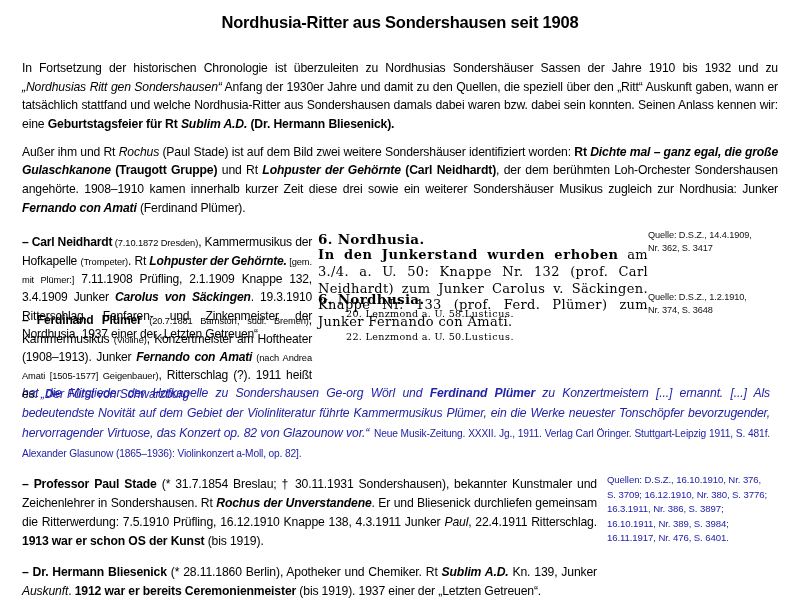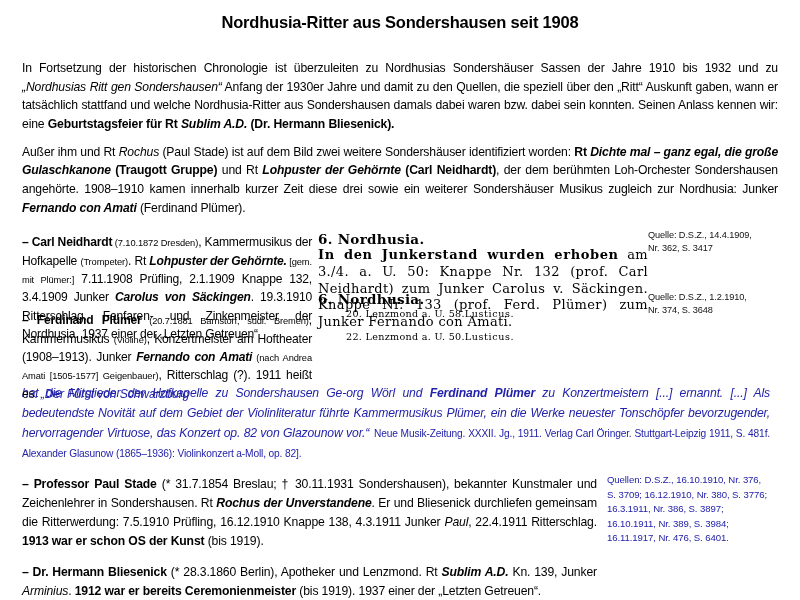--- a/index.html
+++ b/index.html
@@ -222,21 +222,21 @@
       <div>Nr. 374, S. 3648</div>
     </div>
   </div>
 
   <div class="quote-wrap" style="margin-top:-10px;">
     <span class="quote-blue">hat die Mitglieder der Hofkapelle zu Sondershausen  Ge-org Wörl und </span><span class="quote-blue bi">Ferdinand Plümer</span><span class="quote-blue"> zu Konzertmeistern [...] ernannt. [...] </span><span class="quote-blue">Als bedeutendste Novität auf dem Gebiet der Violinliteratur führte Kammermusikus Plümer, ein die Werke neuester Tonschöpfer bevorzugender, hervorragender Virtuose, das Konzert op. 82 von Glazounow vor.“</span> <span class="quote-src">Neue Musik-Zeitung. XXXII. Jg., 1911. Verlag Carl Öringer. Stuttgart-Leipzig 1911, S. 481f. Alexander Glasunow (1865–1936): Violinkonzert a-Moll, op. 82].</span>
   </div>
 
   <div class="block block-narrow" style="margin-top:14px;"><b>– </b><b>Professor Paul Stade</b><span> (* 31.7.1854 Breslau; † 30.11.1931 Sondershausen)</span><span>, bekannter Kunstmaler und Zeichenlehrer in Sondershausen. Rt </span><span class="bi">Rochus der Unverstandene</span><span>. Er und Bliesenick durchliefen gemeinsam die Ritterwerdung: 7.5.1910 Prüfling, 16.12.1910 Knappe 138, 4.3.1911 Junker </span><i>Paul</i><span>, 22.4.1911 Ritterschlag. </span><b>1913 war er schon OS der Kunst</b><span> (bis 1919).</span></div>
 
-  <div class="block block-narrow" style="margin-top:12px;"><b>– </b><b>Dr. Hermann Bliesenick</b><span> (* 28.3.1860 Berlin)</span><span>, Apotheker und Lenzmond. Rt </span><span class="bi">Sublim A.D.</span><span> Kn. 139, Junker </span><i>Arminius</i><span>. </span><b>1912 war er bereits Ceremonienmeister</b><span> (bis 1919). 1937 einer der „Letzten Getreuen“.</span></div>
+  <div class="block block-narrow" style="margin-top:12px;"><b>– </b><b>Dr. Hermann Bliesenick</b><span> (* 28.11.1860 Berlin)</span><span>, Apotheker und Chemiker. Rt </span><span class="bi">Sublim A.D.</span><span> Kn. 139, Junker </span><i>Auskunft</i><span>. </span><b>1912 war er bereits Ceremonienmeister</b><span> (bis 1919). 1937 einer der „Letzten Getreuen“.</span></div>
 
   <div class="quellen-blue" style="left:607px; top:460px;">
     <div>Quellen: D.S.Z., 16.10.1910, Nr. 376,</div>
     <div>S. 3709; 16.12.1910, Nr. 380, S. 3776;</div>
     <div>16.3.1911, Nr. 386, S. 3897;</div>
     <div>16.10.1911, Nr. 389, S. 3984;</div>
     <div>16.11.1917, Nr. 476, S. 6401.</div>
   </div>
 
   <div class="table-title frak">Als Prüflinge wurden angemeldet:</div>

